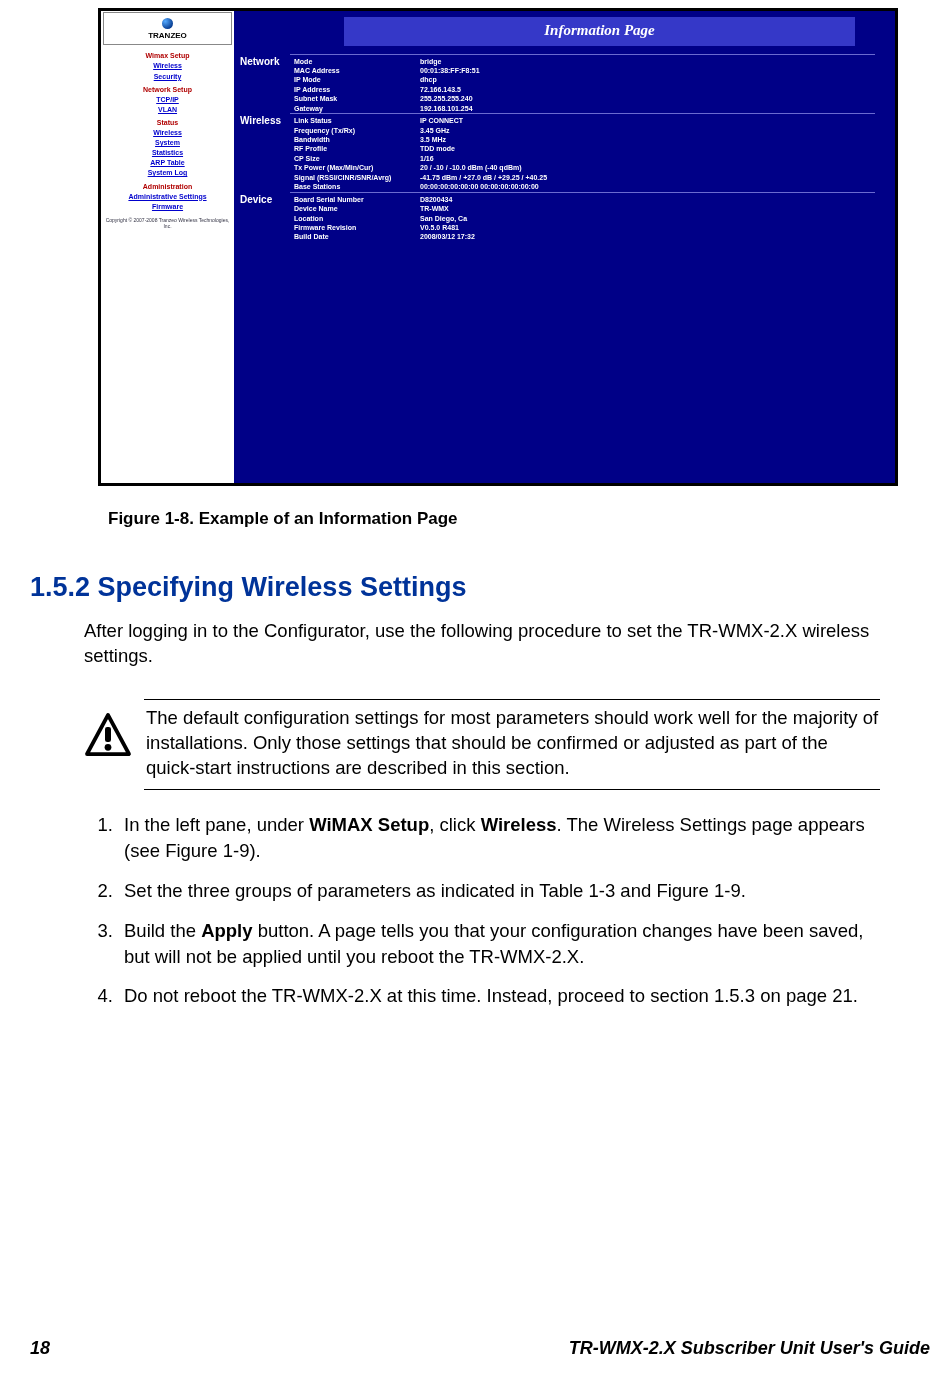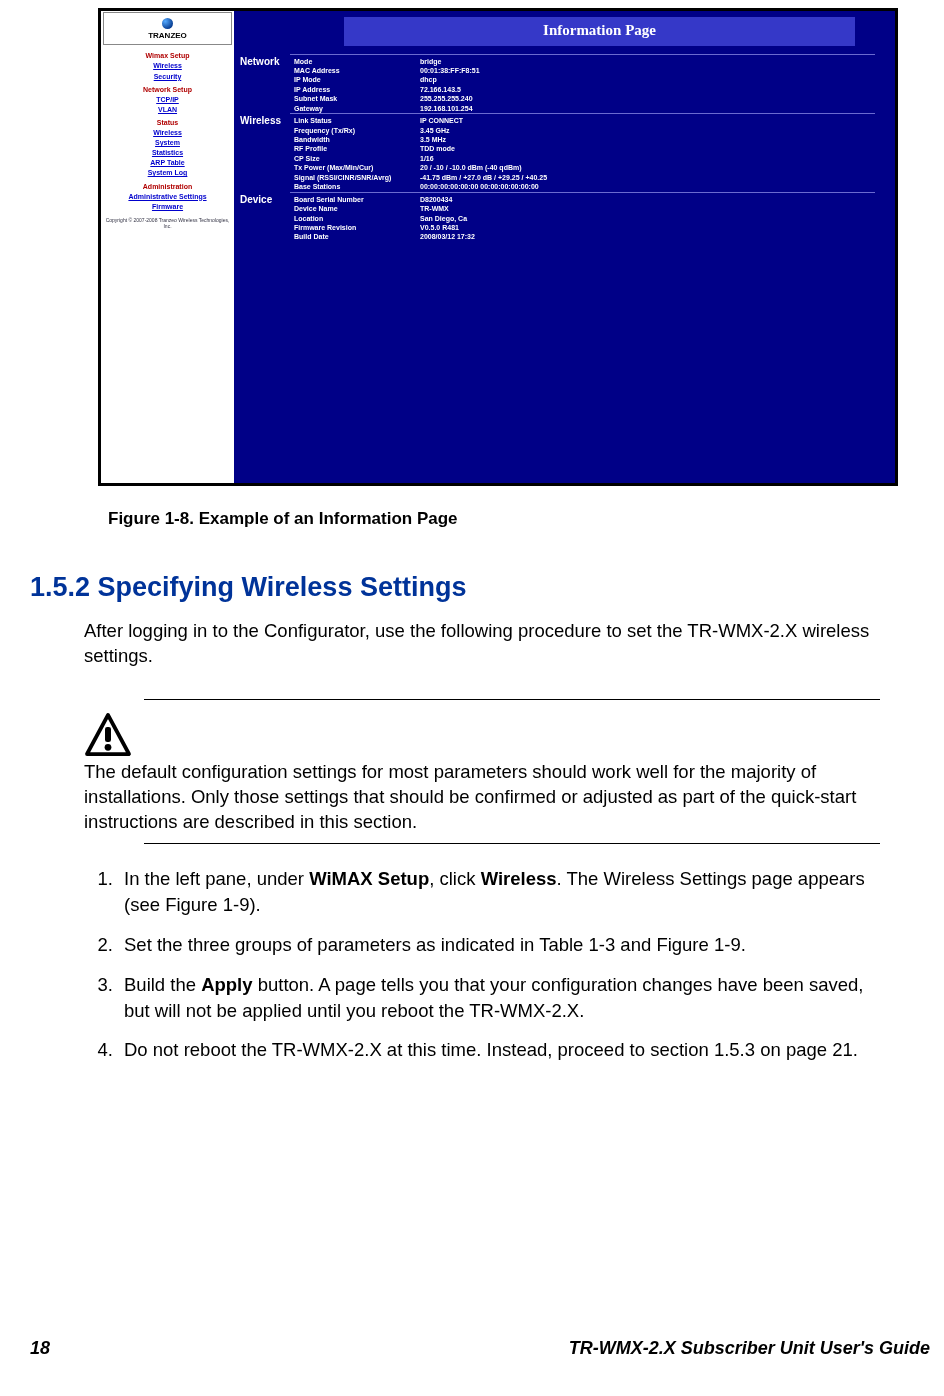--- a/index.html
+++ b/index.html
@@ -57,20 +57,21 @@
   .main-panel { flex: 1; background: #000087; color: #fff; font-size: 7px; position: relative; }
   .info-title {
     background: #3538c8;
     color: #fff;
     font-weight: bold;
     font-size: 15px;
     text-align: center;
     padding: 4px 0 5px 0;
     font-family: 'Times New Roman', serif;
     margin: 6px 40px 8px 110px;
+    font-style: italic;
   }
   .section-wrap { padding: 0 20px 0 0; }
   .sec-row { display: flex; align-items: flex-start; }
   .sec-label { width: 56px; color: #fff; font-weight: bold; font-size: 10px; padding-left: 6px; padding-top: 1px; }
   .sec-body { flex: 1; border-top: 1px solid #6a6ad0; padding-top: 2px; }
   .kv { display: flex; font-size: 7px; line-height: 1.35; color: #fff; font-weight: bold; }
   .kv .k { width: 130px; padding-left: 4px; }
   .kv .v { flex: 1; }
 
   .figcap {
@@ -84,21 +85,21 @@
     font-family: Arial, Helvetica, sans-serif;
     color: #003399;
     font-weight: bold;
     font-size: 27px;
     margin: 40px 0 14px 0;
   }
   .para { margin: 0 34px 0 54px; font-size: 18.5px; line-height: 1.35; }
 
   .notebox { margin: 30px 34px 22px 54px; }
   .noterule { border-top: 1.5px solid #000; margin-left: 60px; }
-  .note-inner { display: flex; align-items: flex-start; padding: 6px 0 8px 0; flex-direction: column; }
+  .note-inner { display: flex; align-items: flex-start; padding: 6px 0 8px 0; }
   .warn-svg { width: 48px; height: 48px; flex: 0 0 48px; margin-right: 14px; margin-top: 6px; }
   .note-text { font-size: 18.5px; line-height: 1.35; }
 
   ol.steps { margin: 0 32px 0 60px; padding-left: 28px; }
   ol.steps li { font-size: 18.5px; line-height: 1.4; margin-bottom: 14px; padding-left: 6px; }
   .b { font-weight: bold; }
   .ul { }
 
   .footer {
     position: absolute;

